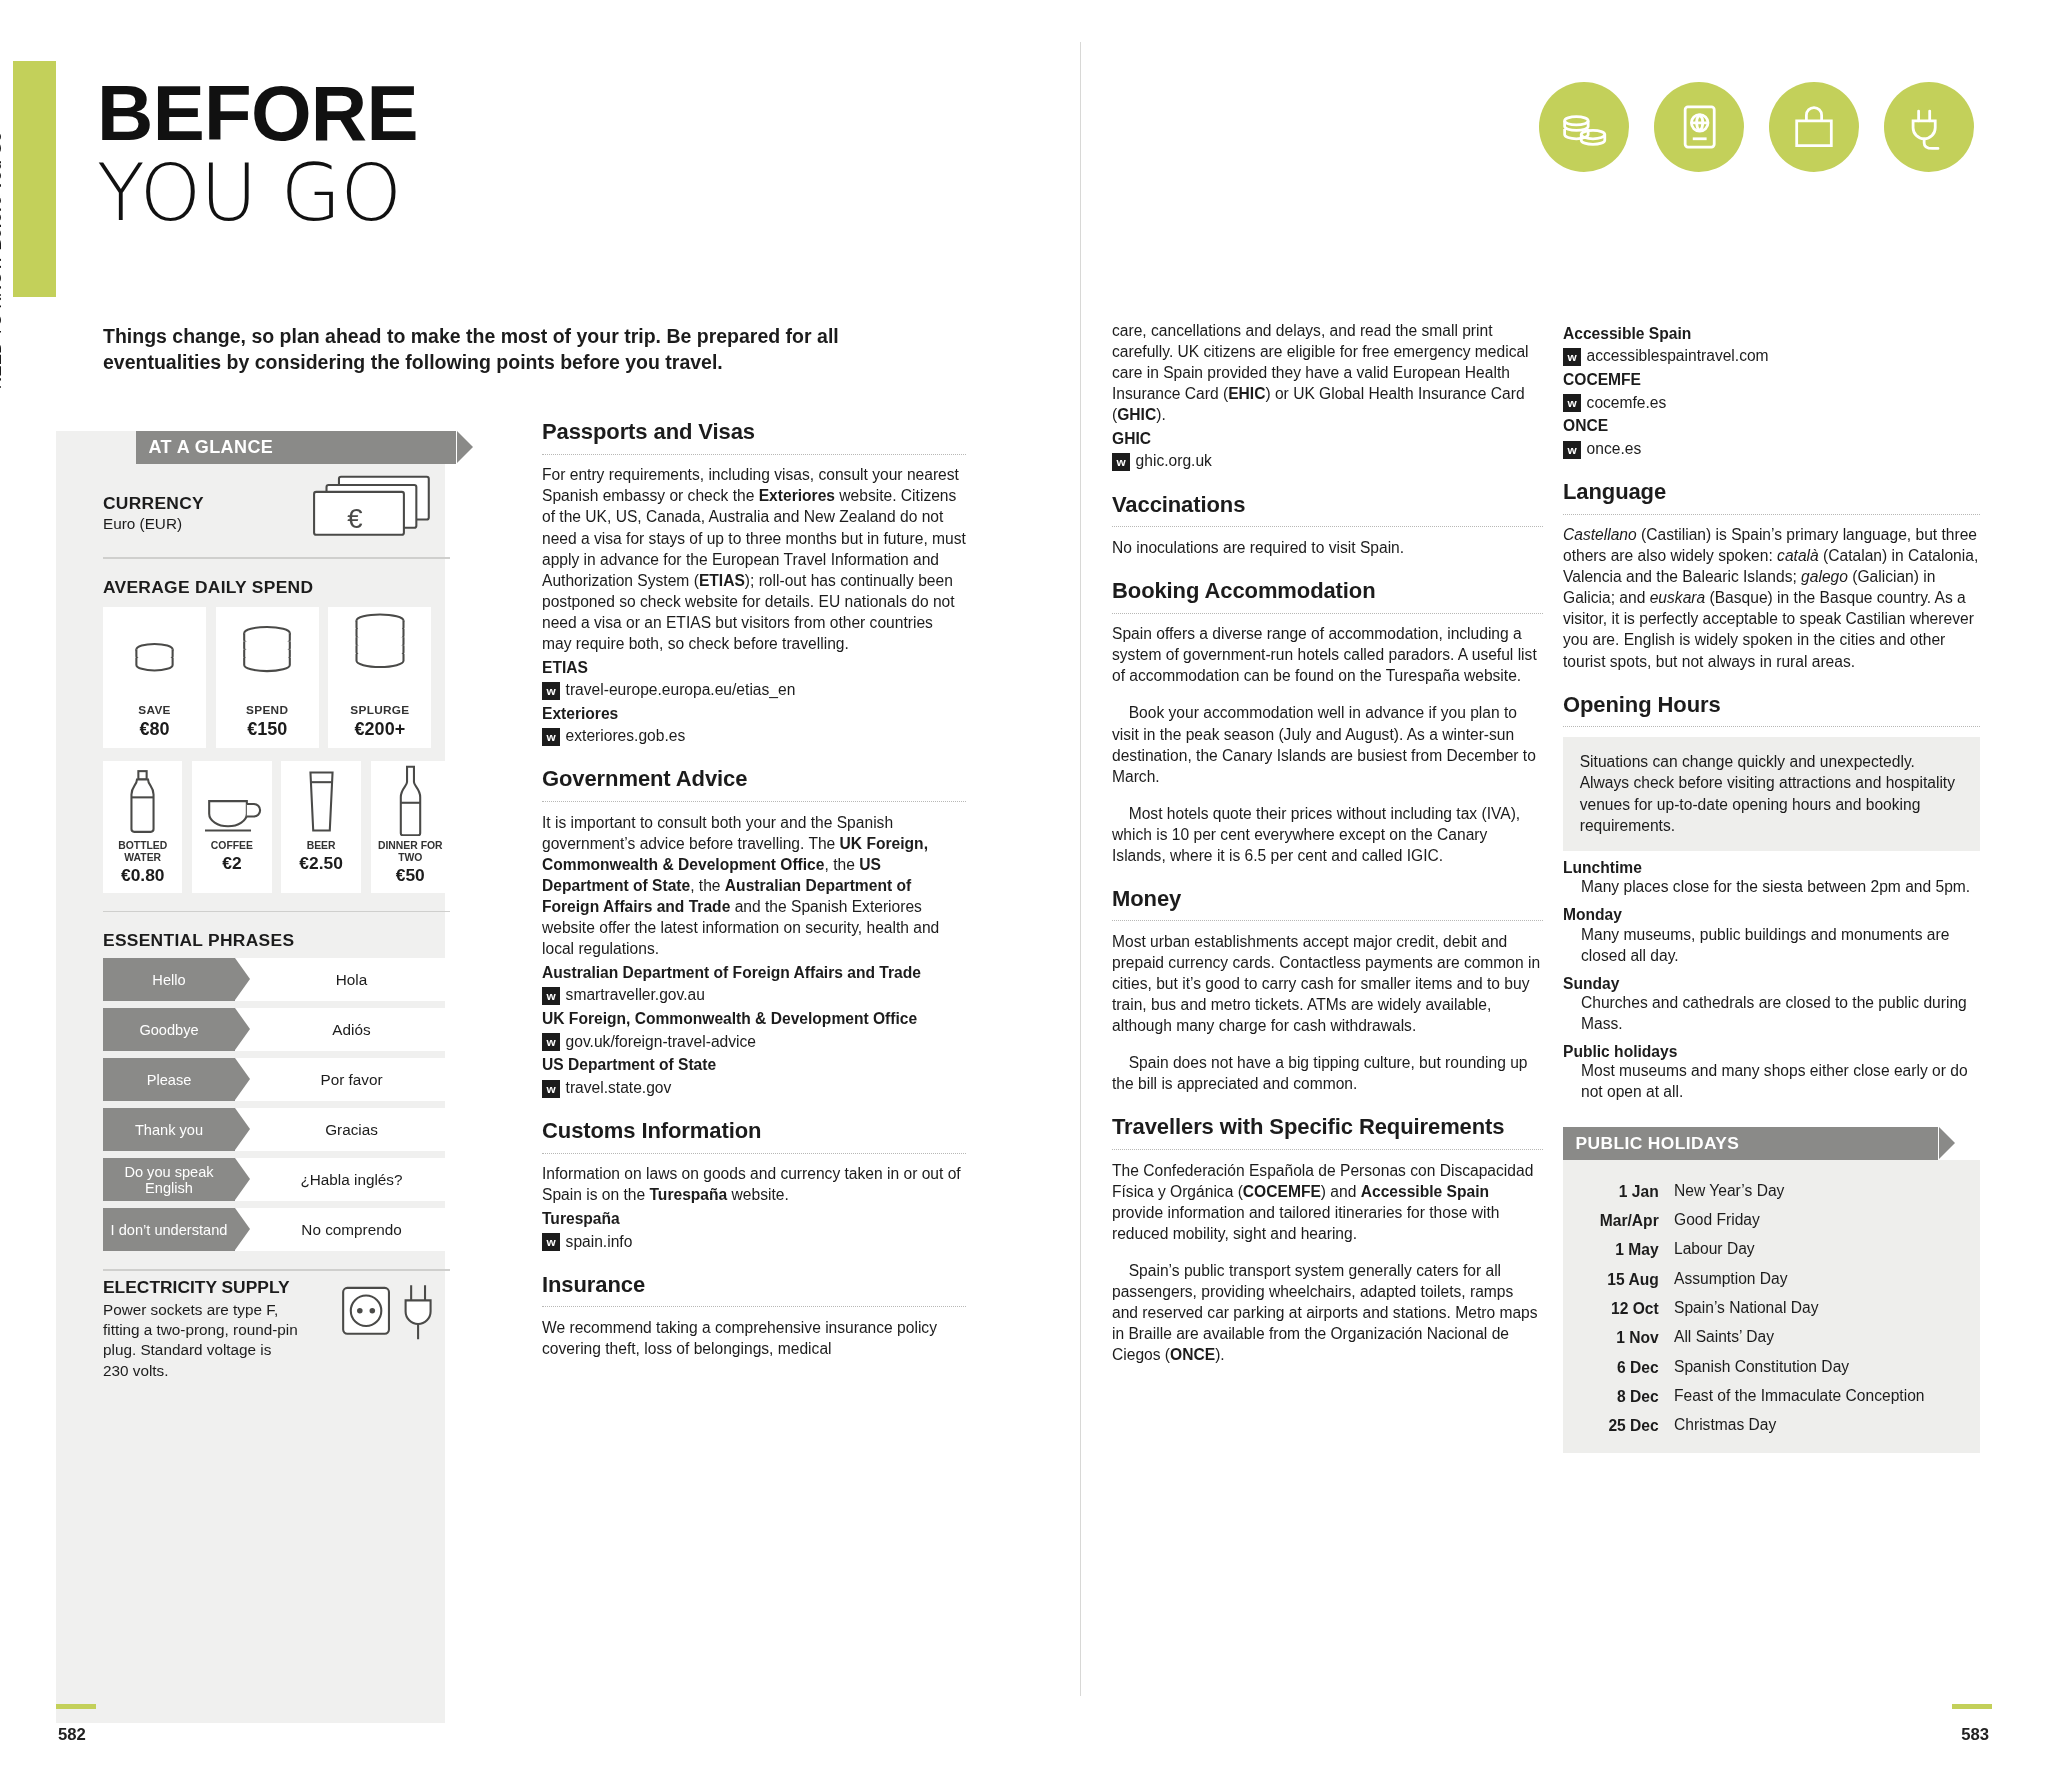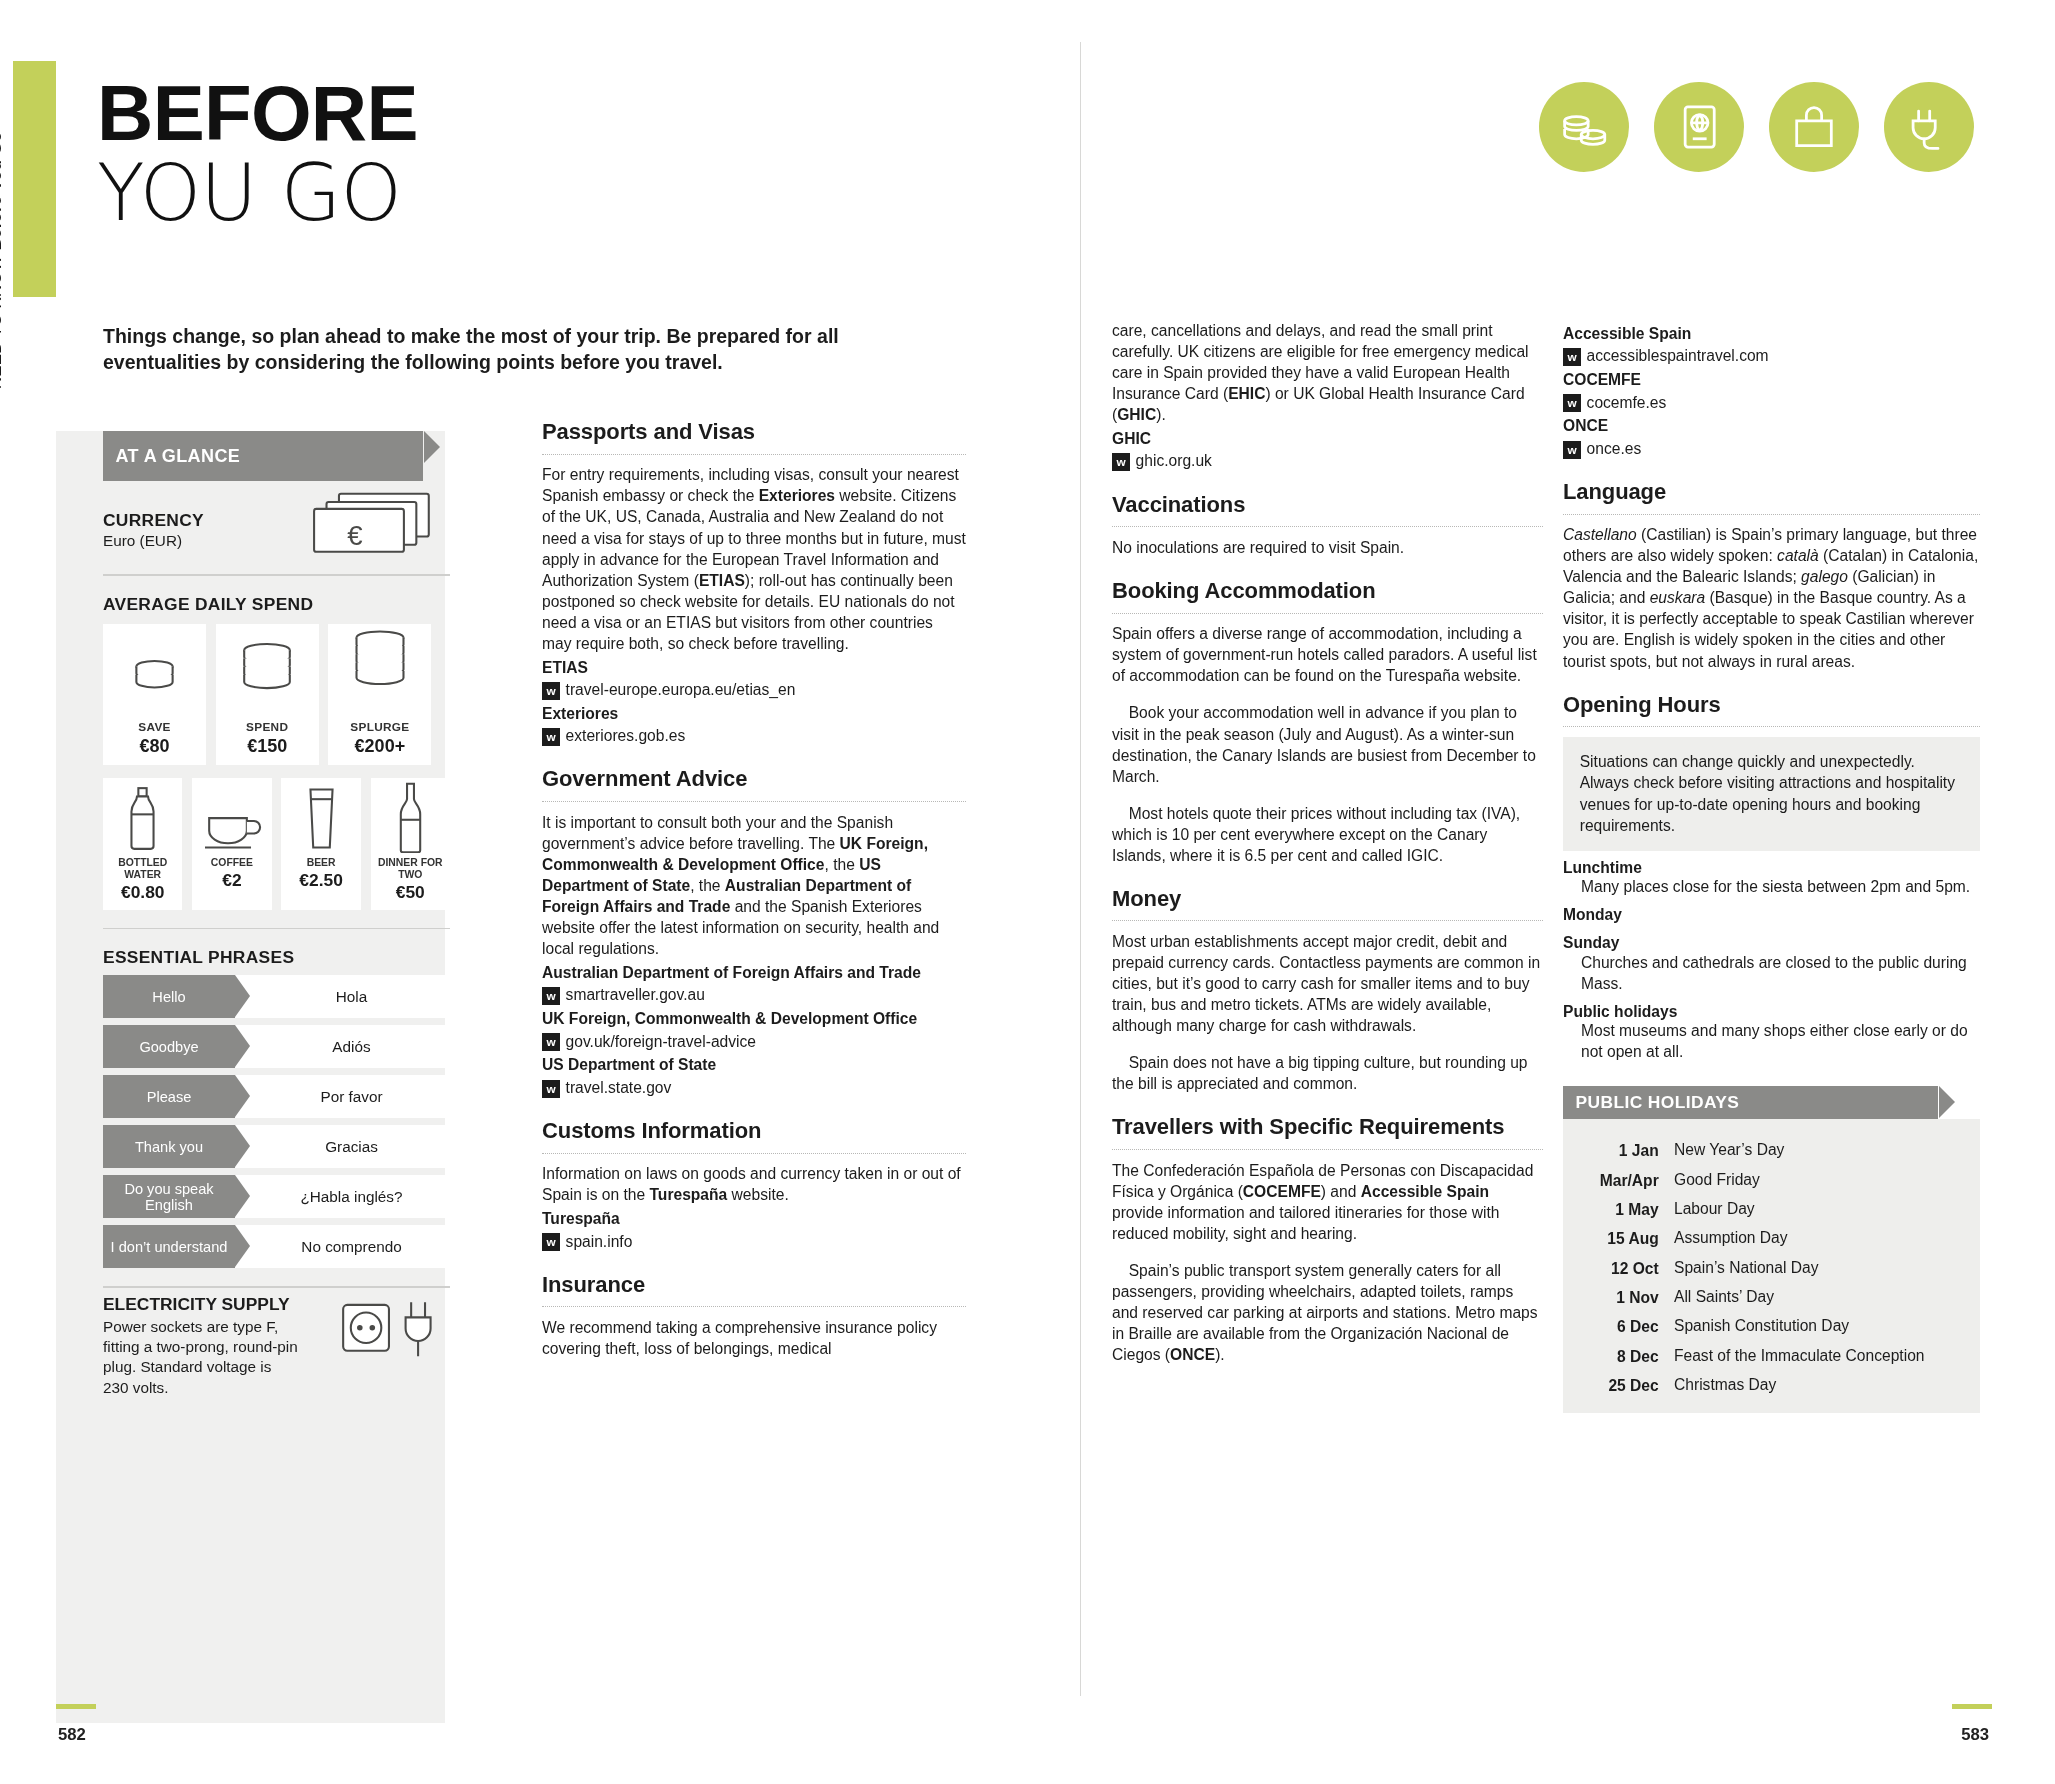--- a/index.html
+++ b/index.html
@@ -57,24 +57,25 @@
 
   
   .intro {
     position:absolute; left:103px; top:323px; width:848px;
     font-size:19.5px; font-weight:bold; line-height:1.35;
   }
 
   
   .glance-wrap { position:absolute; left:103px; top:431px; width:347px; }
   .banner {
-    position:relative; height:50px; background:#8a8a88; color:#fff;
+    position:relative; height:33px; background:#8a8a88; color:#fff;
     display:flex; align-items:center; padding-left:12.5px;
     font-size:18px; font-weight:bold; letter-spacing:0.4px;
     width:320px;
+    margin-left:33px;
   }
   .banner:after {
     content:""; position:absolute; right:-16.7px; top:0;
     border-top:16.7px solid transparent; border-bottom:16.7px solid transparent;
     border-left:16.7px solid #8a8a88;
   }
   .sec-title { font-size:17.4px; font-weight:bold; letter-spacing:0.3px; margin-top:18px; }
   .sub { font-size:15.3px; line-height:1.3; }
   .rule { height:1.4px; background:#cfcfcd; margin:12.5px 0 0 0; }
 
@@ -513,20 +514,21 @@
     <h2>Opening Hours</h2>
     <div class="hr"></div>
     <div class="note-box">Situations can change quickly and unexpectedly. Always check before visiting attractions and hospitality venues for up-to-date opening hours and booking requirements.</div>
 
     <div class="oh-item">
       <span class="k">Lunchtime</span>
       <span class="v">Many places close for the siesta between 2pm and 5pm.</span>
     </div>
     <div class="oh-item">
       <span class="k">Monday</span>
+      <span class="v">Many museums, public buildings and monuments are closed all day.</span>
     </div>
     <div class="oh-item">
       <span class="k">Sunday</span>
       <span class="v">Churches and cathedrals are closed to the public during Mass.</span>
     </div>
     <div class="oh-item">
       <span class="k">Public holidays</span>
       <span class="v">Most museums and many shops either close early or do not open at all.</span>
     </div>
 

